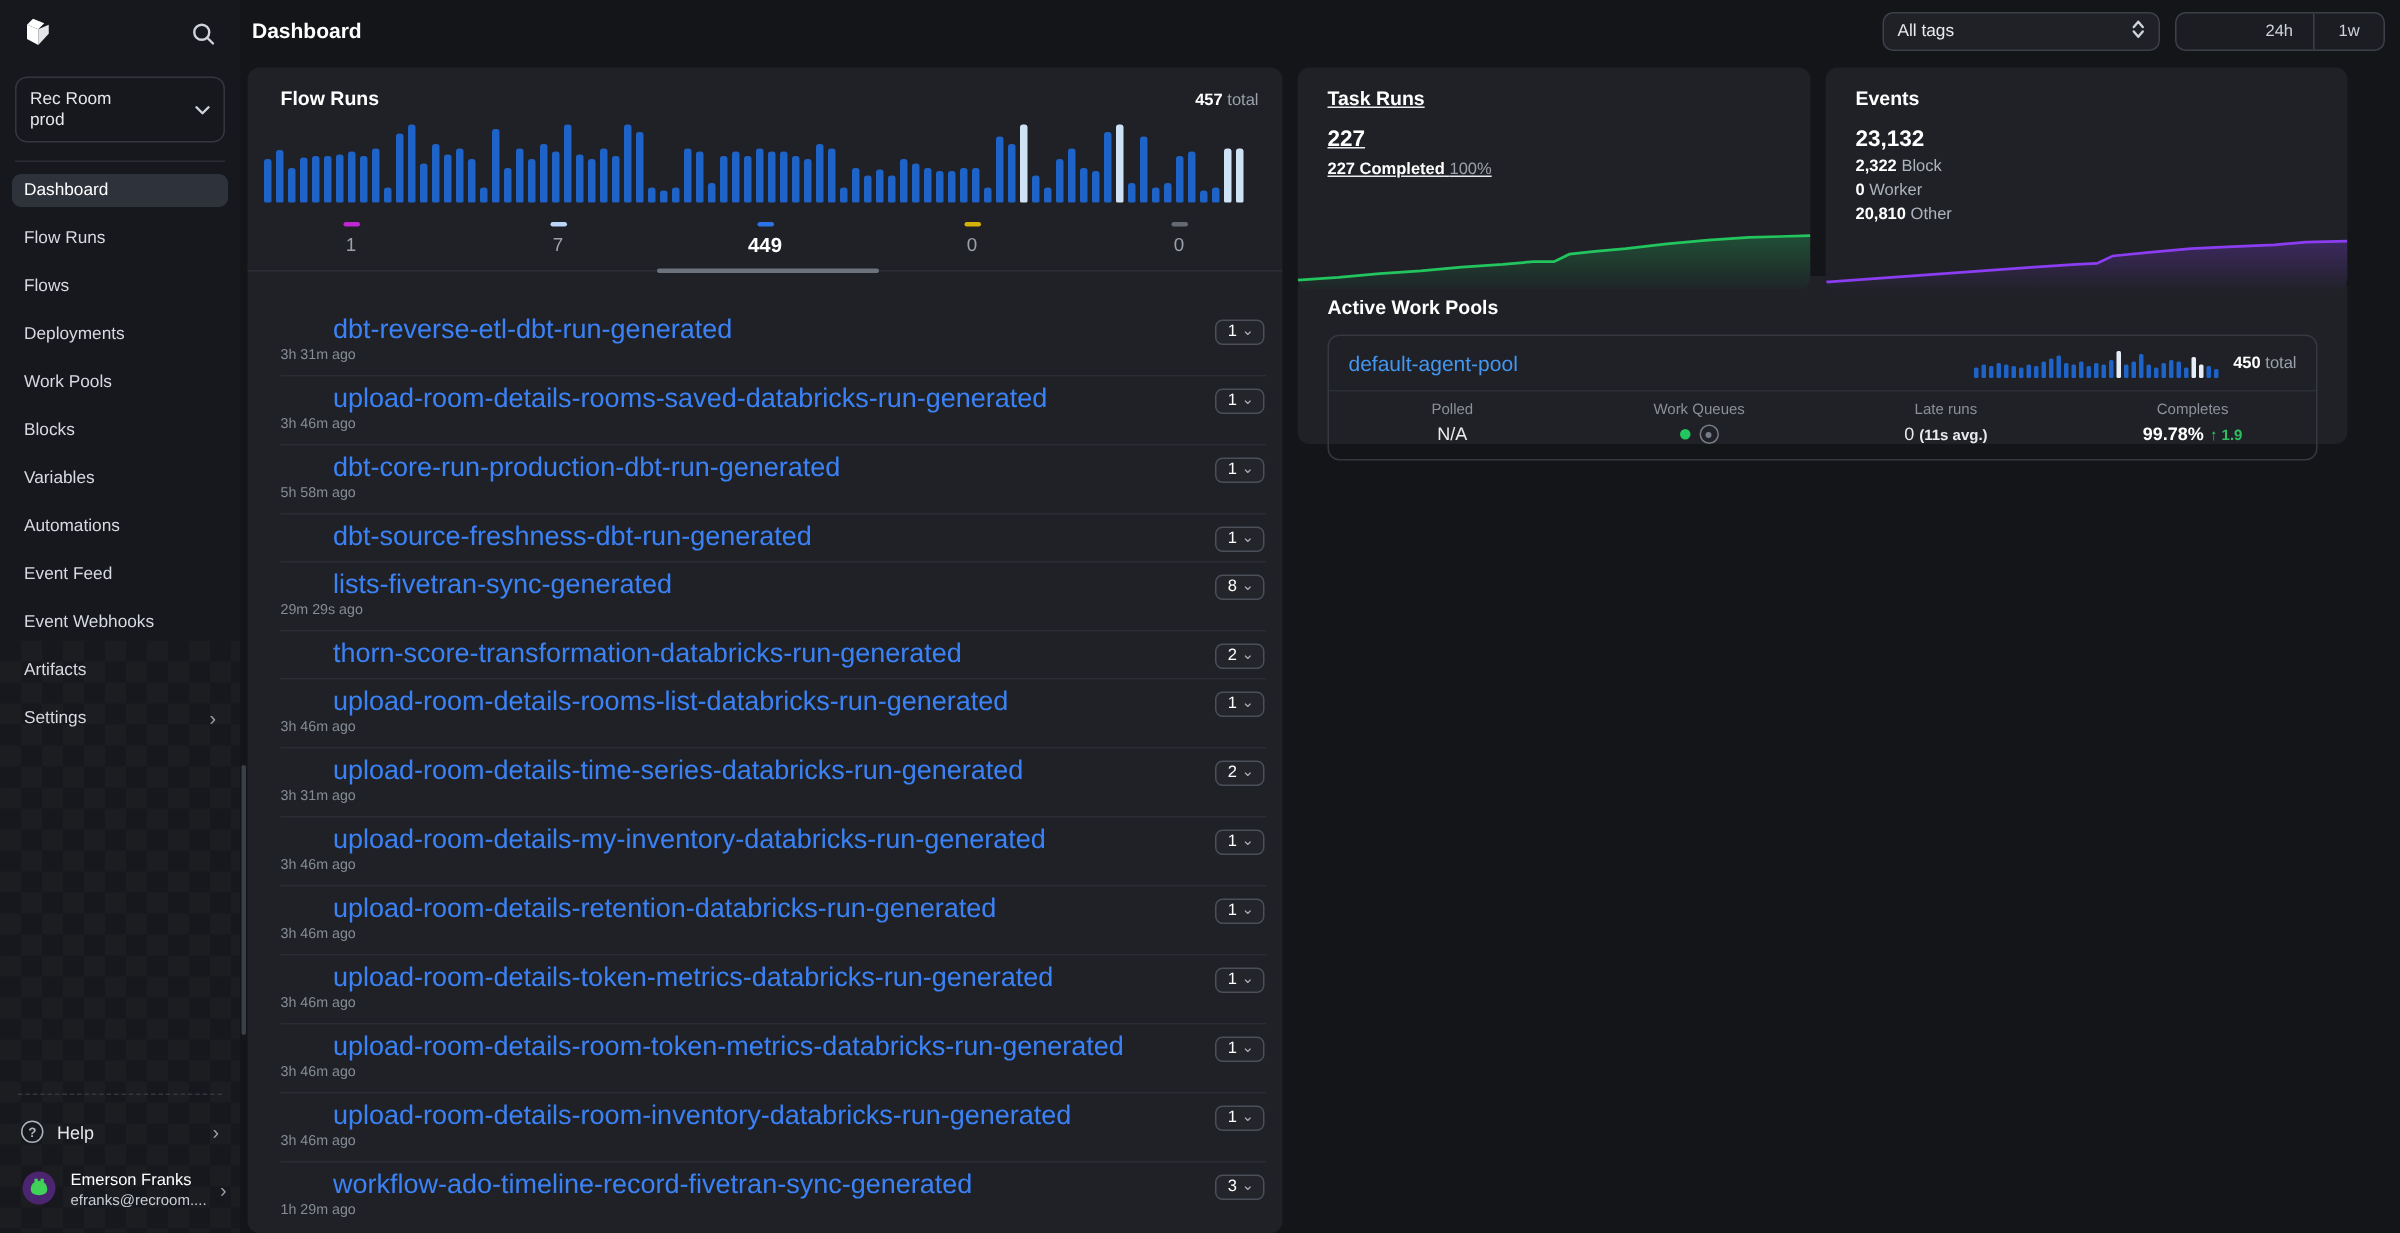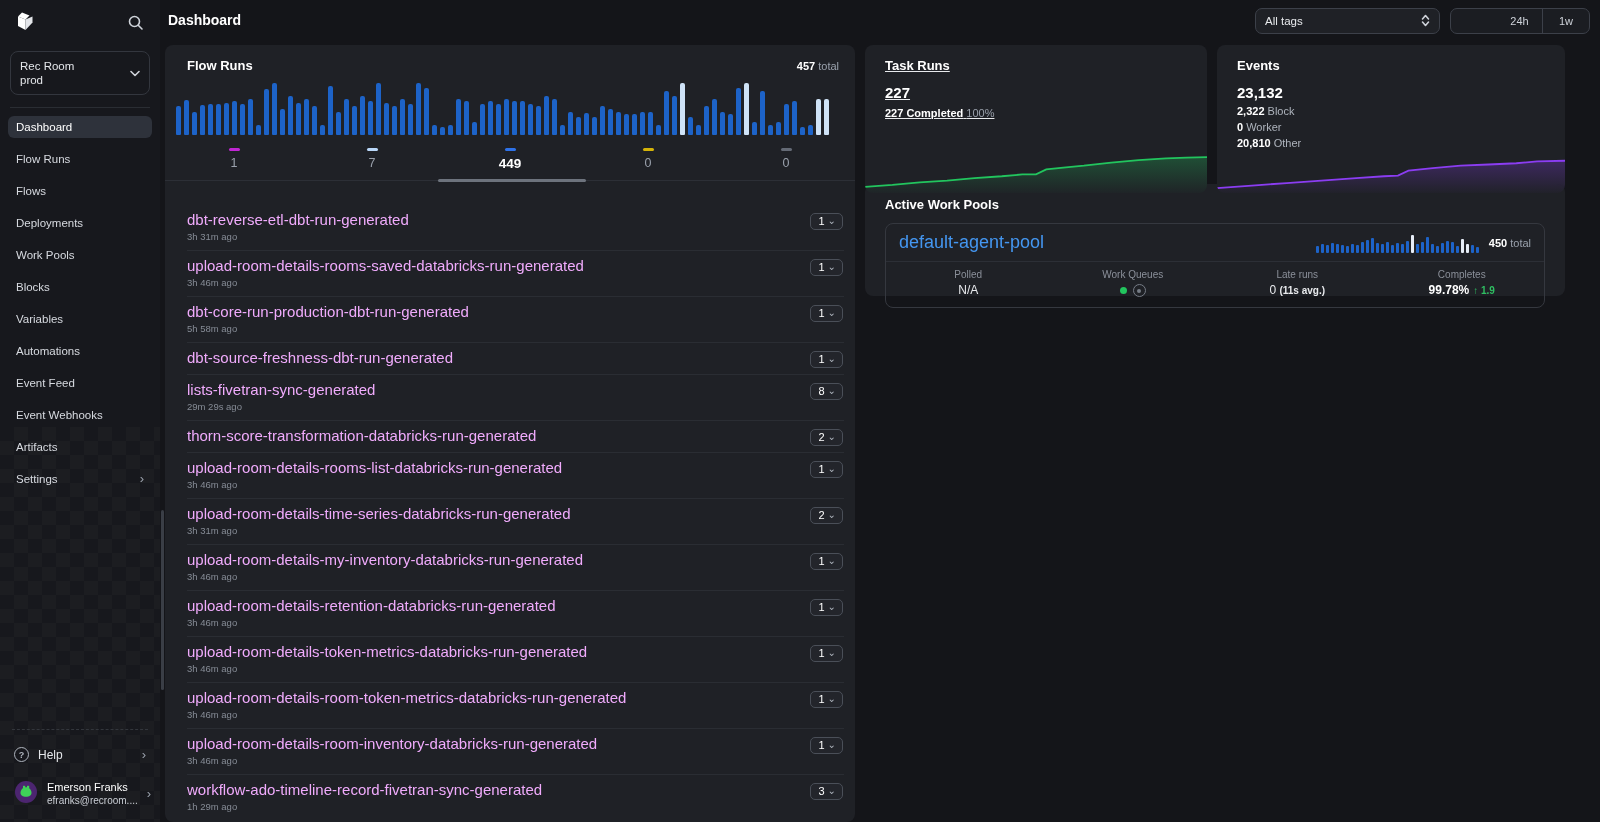--- a/index.html
+++ b/index.html
@@ -63,21 +63,21 @@
   .fbar { width:5px; border-radius:2px 2px 1px 1px; }
   .fc-stats { display:flex; margin-top:13px; position:relative; border-bottom:1px solid #2c2f36; padding-bottom:9px; }
   .stat { flex:1; display:flex; flex-direction:column; align-items:center; gap:5px; cursor:pointer; }
   .stat-dash { width:11px; height:3px; border-radius:2px; }
   .stat-val { font-size:12.5px; color:#9aa1ac; }
   .stat.active .stat-val { color:#fff; font-weight:bold; font-size:13.5px; }
   .stat-indicator { position:absolute; bottom:-2px; left:39.5%; width:21.5%; height:3px; background:#6d737d; border-radius:2px; }
   .fc-list { position:absolute; top:160px; left:22px; right:11px; bottom:0; }
   .run-row { position:relative; padding:7px 0 8px 0; }
   .run-row + .run-row { border-top:1px solid #2a2d33; }
-  .run-name { color:#f0abfc; font-size:15px; text-decoration:none; display:inline-block; line-height:15px; }
+  .run-name { color:#3b82f6; font-size:18px; text-decoration:none; display:inline-block; line-height:15px;margin-left:35px; }
   .run-ago { color:#868c96; font-size:9.5px; margin-top:3px; }
   .run-chip { position:absolute; right:1px; top:8px; display:flex; align-items:center; gap:3px;
     border:1px solid #4a4f58; background:#23252b; border-radius:5px; padding:1px 6px 2px 7px;
     font-size:11px; color:#fff; cursor:pointer; }
   .chip-chevron { color:#aeb4bd; font-size:10px; line-height:8px; }
   
   #taskCard { left:705px; top:45px; width:342px; height:148px; overflow:hidden;text-decoration:underline; }
   #eventsCard { left:1057px; top:45px; width:348px; height:148px; overflow:hidden; }
   .mini-pad { padding:13px 20px 0 20px; position:relative; z-index:2; }
   .big-num { font-size:15px; font-weight:bold; color:#fff; margin-top:11px; }
@@ -86,21 +86,21 @@
   .sub-line .dim { color:#9aa1ac; font-weight:normal; }
   .bk-line { font-size:11px; margin-top:4px; }
   .bk-line b { color:#fff; }
   .bk-line span.dim { color:#aeb4bd; }
   .line-chart { position:absolute; left:0; right:0; bottom:0; height:62px; z-index:1; }
   .line-chart svg { width:100%; height:100%; display:block; }
   
   #poolCard { left:705px; top:184px; width:700px; height:112px; padding:13px 20px 0 20px; }
   .pool-box { margin-top:11px; border:1px solid #35383f; border-radius:8px; }
   .pool-row1 { display:flex; align-items:center; padding:8px 13px; }
-  .pool-name { color:#4496f0; font-size:18px; text-decoration:none; flex:1; }
+  .pool-name { color:#4496f0; font-size:14px; text-decoration:none; flex:1; }
   .pool-bars { display:flex; align-items:flex-end; gap:2px; height:20px; margin-right:10px; }
   .pbar { width:3px; border-radius:1px; }
   .pool-row2 { display:flex; border-top:1px solid #2c2f36; padding:7px 0 9px 0; }
   .pool-col { flex:1; display:flex; flex-direction:column; align-items:center; gap:3px; }
   .pool-col-label { font-size:10px; color:#8b909a; }
   .pool-col-value { font-size:12px; color:#e8eaed; }
   .pool-col-value b { font-weight:bold; color:#fff; }
   .queues-icons { display:flex; align-items:center; gap:6px; height:15px; }
   .green-dot { width:7px; height:7px; border-radius:50%; background:#22c55e; }
   .circ-icon { width:13px; height:13px; border:1.4px solid #767c86; border-radius:50%; position:relative; }

